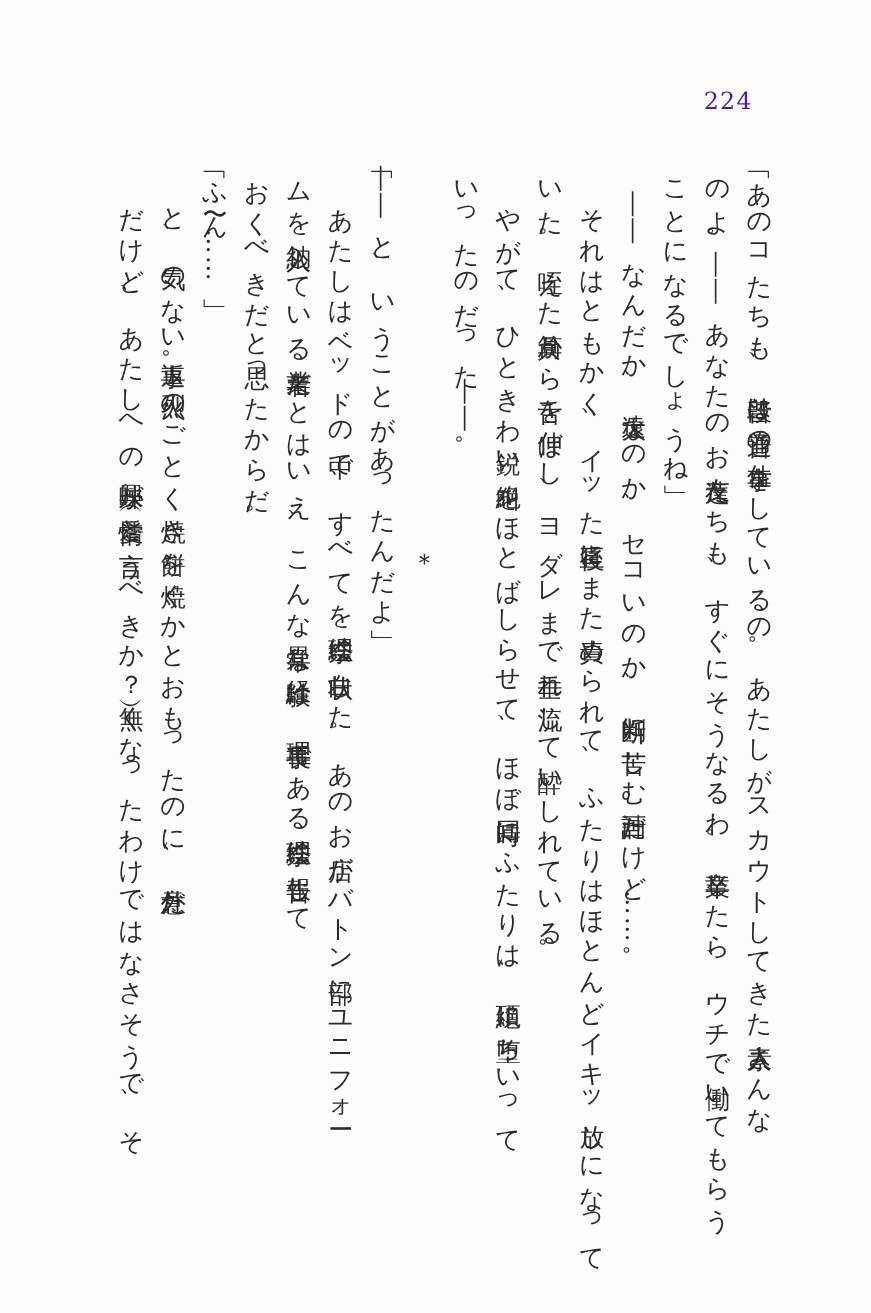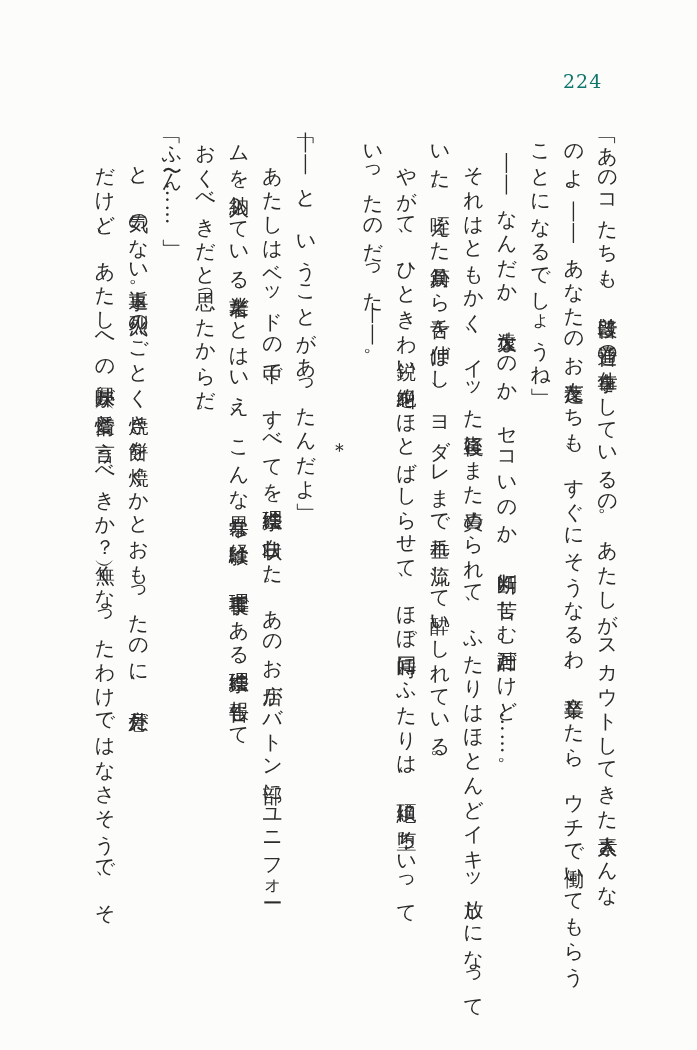--- a/index.html
+++ b/index.html
@@ -18,21 +18,21 @@
     position: absolute;
     inset: 0;
     background: #fcfcfa;
   }
   .page-number {
     position: absolute;
     top: 70px;
     left: 563px;
     font-size: 19px;
     letter-spacing: 1px;
-    color: #0f766e;
+    color: #4c1d95;
   }
   .text-block {
     position: absolute;
     top: 131px;
     right: 73px;
     height: 872px;
     writing-mode: vertical-rl;
     text-orientation: mixed;
     color: #2b2b2b;
     font-size: 20px;

